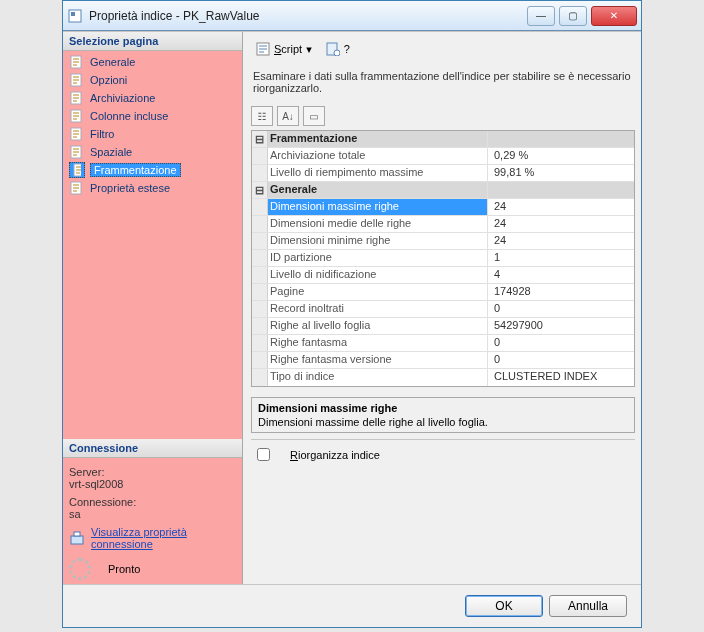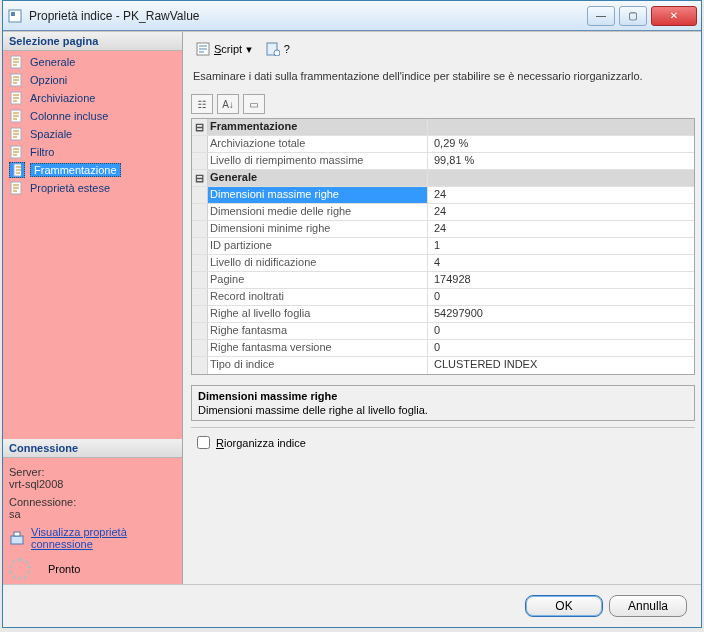--- a/index.html
+++ b/index.html
@@ -1,18 +1,18 @@
 <!DOCTYPE html>
 <html><head>
 <meta charset="utf-8">
 <style>
 * { box-sizing: border-box; margin: 0; padding: 0; font-family: "Segoe UI", Tahoma, sans-serif; font-size: 11px; }
 body { background: #e8e8e8; width: 704px; height: 632px; overflow: hidden; }
 
-.window { width: 700px; height: 628px; margin: 0 auto; background: #f0f0f0; border: 1px solid #3c7fb1; display: flex; flex-direction: column; }
+.window { width: 580px; height: 628px; margin: 0 auto; background: #f0f0f0; border: 1px solid #3c7fb1; display: flex; flex-direction: column; }
 
 .titlebar { height: 30px; background: linear-gradient(#f5f9fd, #d3e5f8); display: flex; align-items: center; padding: 0 4px; border-bottom: 1px solid #6a8fb5; }
 .titlebar .icon { width: 16px; height: 16px; margin-right: 6px; }
 .titlebar .title { flex: 1; color: #222; font-size: 12px; }
 .win-btns { display: flex; gap: 4px; }
 .win-btn { width: 28px; height: 20px; border: 1px solid #8ba8c5; border-radius: 3px; background: linear-gradient(#f5faff,#cfe3f5); display:flex; align-items:center; justify-content:center; font-size:10px; color:#333; cursor:pointer; }
 .win-btn.close { width: 46px; background: linear-gradient(#f08080,#d93a3a); color:#fff; border-color:#a02a2a; }
 
 .body { flex:1; display:flex; border-top:1px solid #c5c5c5; background:#f0f0f0; }
 .sidebar { width: 180px; display:flex; flex-direction:column; border-right:1px solid #a8a8a8; background:#fca5a5; }
@@ -47,24 +47,24 @@
 .prow .tw { width:16px; display:flex; align-items:center; justify-content:center; color:#555; cursor:pointer; background:#ececec; border-right:1px solid #d0d0d0;}
 .prow.cat { background:#d8d8d8; font-weight:bold; }
 .prow .pk { flex:0 0 220px; padding:1px 6px 1px 2px; color:#555; border-right:1px solid #e0e0e0; }
 .prow .pk.sel { background:#3399ff; color:#fff; }
 .prow.cat .pk { color:#222; }
 .prow .pv { flex:1; padding:1px 6px; color:#333; }
 
 .help { border:1px solid #a8a8a8; background:#f0f0f0; margin-top:10px; padding:4px 6px; }
 .help .ht { font-weight:bold; padding-bottom:2px; }
 
-.reorg { display:flex; align-items:center; gap:6px; padding:8px 6px; border-top:1px solid #c5c5c5; margin-top:6px; }
+.reorg { display:flex; align-items:center; gap:20px; padding:8px 6px; border-top:1px solid #c5c5c5; margin-top:6px; }
 
 .footer { display:flex; justify-content:flex-end; gap:6px; padding:10px 14px; background:#f0f0f0; border-top:1px solid #c5c5c5; }
-.btn { min-width:78px; height:22px; border:1px solid #8a8a8a; border-radius:8px; background:linear-gradient(#fdfdfd,#e6e6e6); cursor:pointer; font-size:12px; }
+.btn { min-width:78px; height:22px; border:1px solid #8a8a8a; border-radius:3px; background:linear-gradient(#fdfdfd,#e6e6e6); cursor:pointer; font-size:12px; }
 .btn.primary { border:1px solid #2f6fb7; box-shadow:0 0 0 1px #7cb4ec inset; }
 
 svg { display:block; }
 .underline-first::first-letter { text-decoration: underline; }
 </style>
 </head>
 <body>
 
 <div class="window">
 
@@ -124,30 +124,30 @@
             </span>
             <span>Colonne incluse</span>
           </div>
           <div class="page">
             <span class="picon">
               <svg width="14" height="14">
                 <rect x="1" y="1" width="10" height="12" fill="#fff" stroke="#aab"></rect>
                 <path d="M3 4h6M3 7h6M3 10h4" stroke="#c0841f"></path>
               </svg>
             </span>
+            <span>Filtro</span>
+          </div>
+          <div class="page">
+            <span class="picon">
+              <svg width="14" height="14">
+                <rect x="1" y="1" width="10" height="12" fill="#fff" stroke="#aab"></rect>
+                <path d="M3 4h6M3 7h6M3 10h4" stroke="#c0841f"></path>
+              </svg>
+            </span>
             <span>Spaziale</span>
-          </div>
-          <div class="page">
-            <span class="picon">
-              <svg width="14" height="14">
-                <rect x="1" y="1" width="10" height="12" fill="#fff" stroke="#aab"></rect>
-                <path d="M3 4h6M3 7h6M3 10h4" stroke="#c0841f"></path>
-              </svg>
-            </span>
-            <span>Filtro</span>
           </div>
           <div class="page selected">
             <span class="picon">
               <svg width="14" height="14">
                 <rect x="1" y="1" width="10" height="12" fill="#fff" stroke="#aab"></rect>
                 <path d="M3 4h6M3 7h6M3 10h4" stroke="#c0841f"></path>
               </svg>
             </span>
             <span>Frammentazione</span>
           </div>

